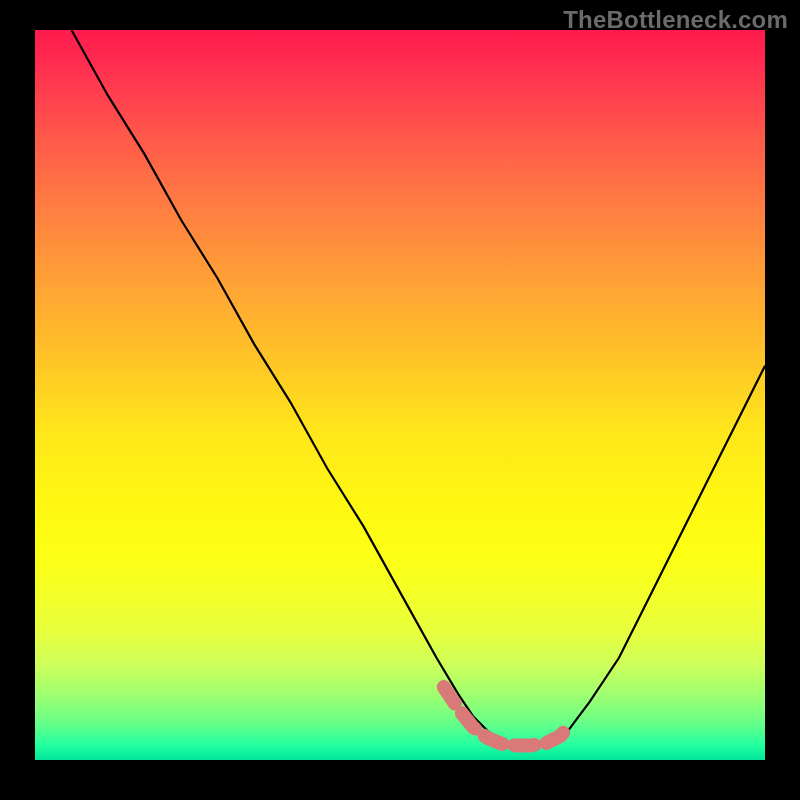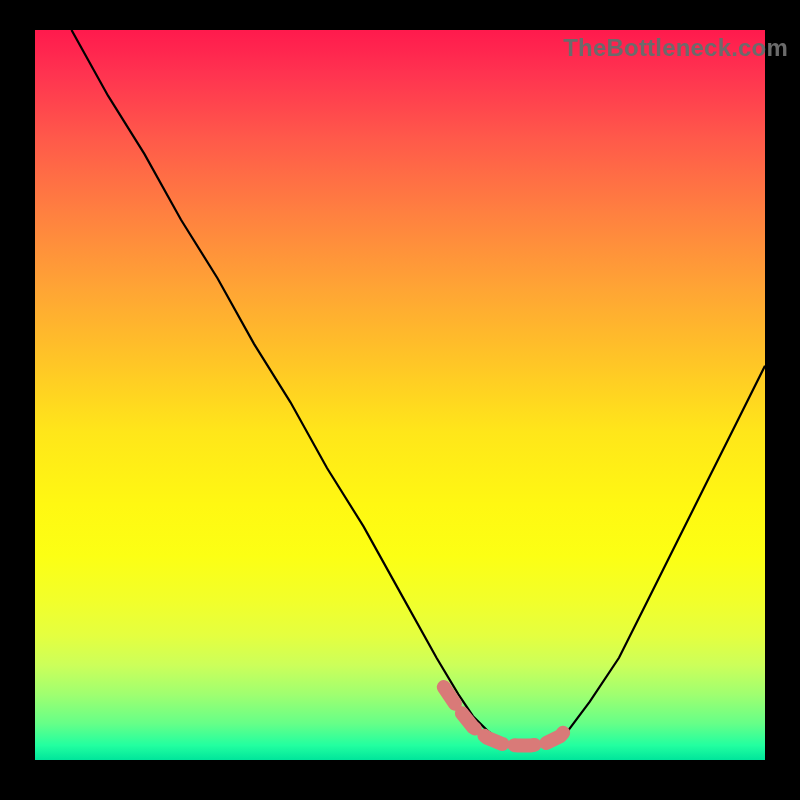--- a/index.html
+++ b/index.html
@@ -37,21 +37,20 @@
   }
   .watermark {
     position: absolute;
     top: 6px;
     right: 12px;
     font-family: Arial, Helvetica, sans-serif;
     font-size: 24px;
     font-weight: 600;
     color: #6b6b6b;
     letter-spacing: 0.2px;
-    margin-top: 28px;
   }
   svg.overlay {
     position: absolute;
     left: 0;
     top: 0;
   }
 </style>
 </head>
 <body>
 

